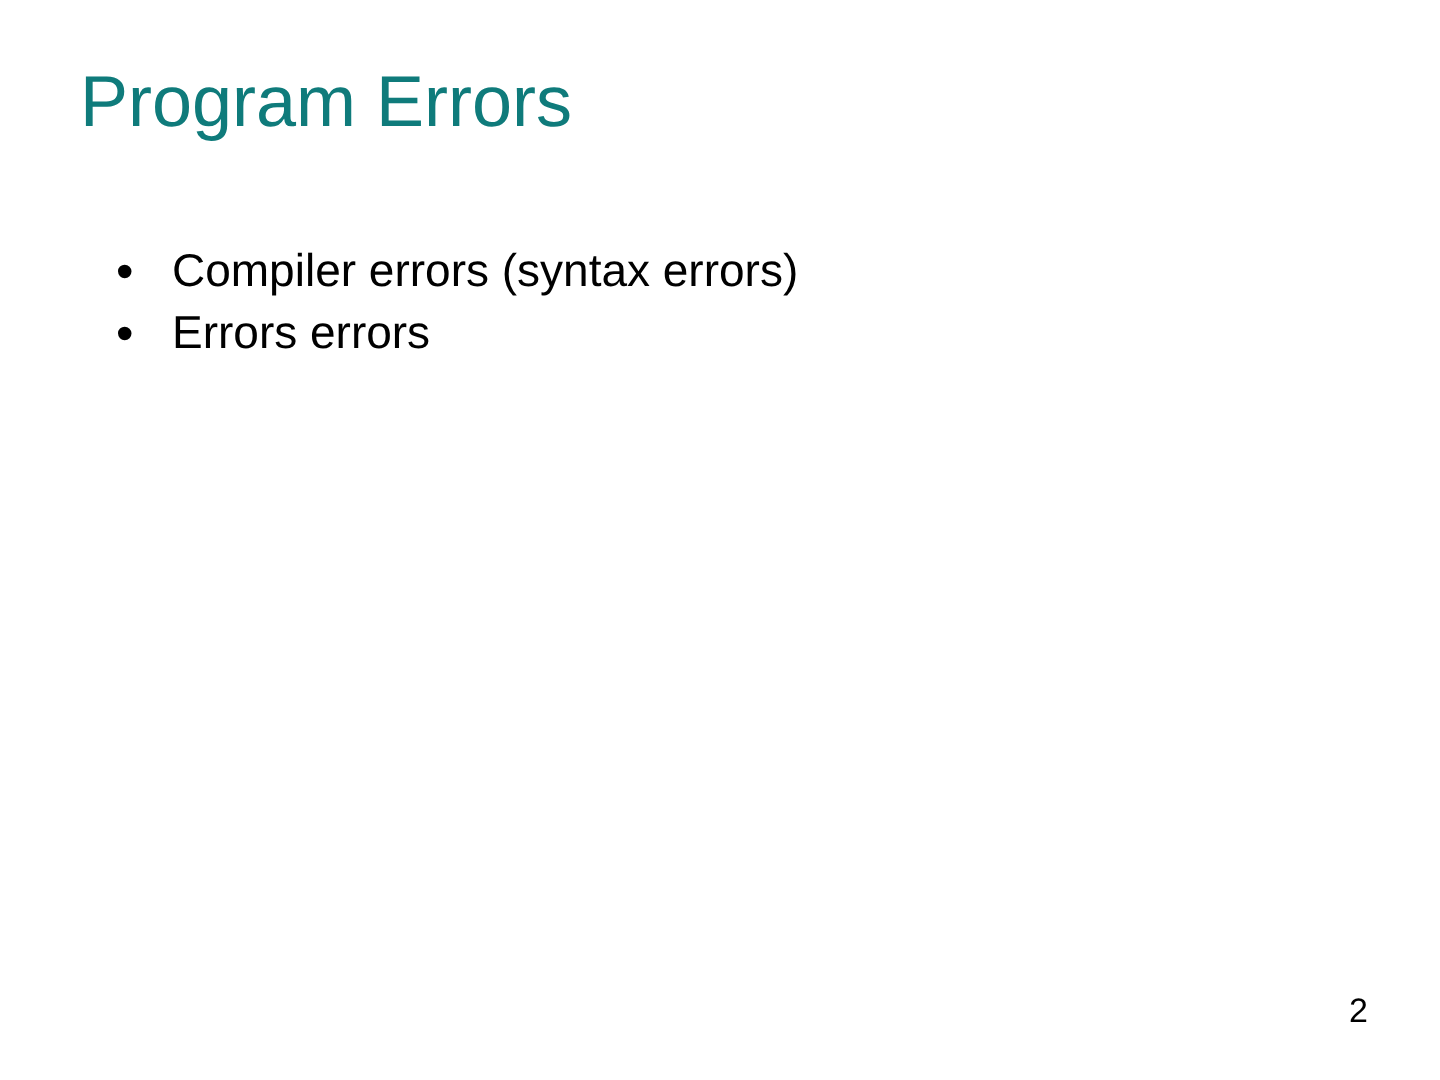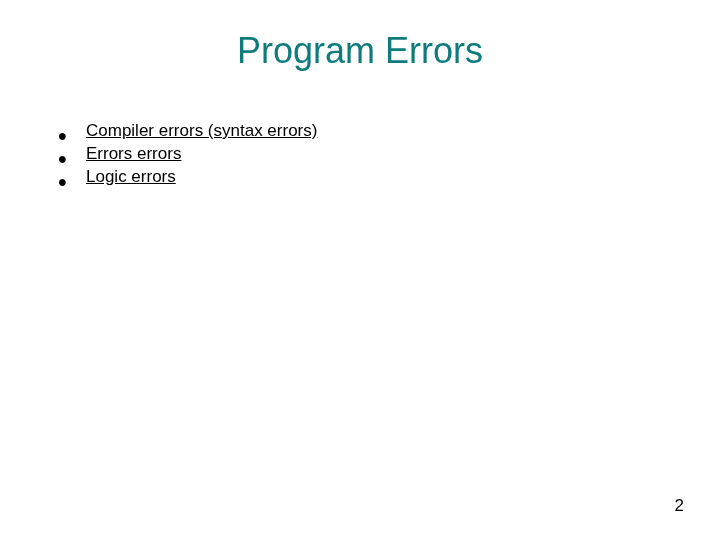--- a/index.html
+++ b/index.html
@@ -12,35 +12,34 @@
   .slide {
     width: 720px;
     height: 540px;
     position: relative;
     padding: 24px 40px 40px 40px;
   }
   .title {
     color: #0f7b7b;
     font-size: 36px;
     font-weight: 400;
-    text-align: center;
+    text-align: left;
     margin-top: 6px;
     margin-bottom: 48px;
   }
   .bullets {
     list-style: none;
     padding-left: 18px;
   }
   .bullets li {
     color: #000000;
-    font-size: 17px;
+    font-size: 23px;
     line-height: 1.35;
     position: relative;
     padding-left: 28px;
-    text-decoration: underline;
   }
   .bullets li::before {
     content: "•";
     position: absolute;
     left: 0;
     top: 0;
     font-size: 25px;
     color: #000000;
   }
   .page-number {
@@ -52,16 +51,15 @@
   }
 </style>
 </head>
 <body>
 
 <div class="slide">
   <h1 class="title">Program Errors</h1>
   <ul class="bullets">
     <li>Compiler errors (syntax errors)</li>
     <li>Errors errors</li>
-    <li>Logic errors</li>
   </ul>
   <div class="page-number">2</div>
 </div>
 
 </body></html>

